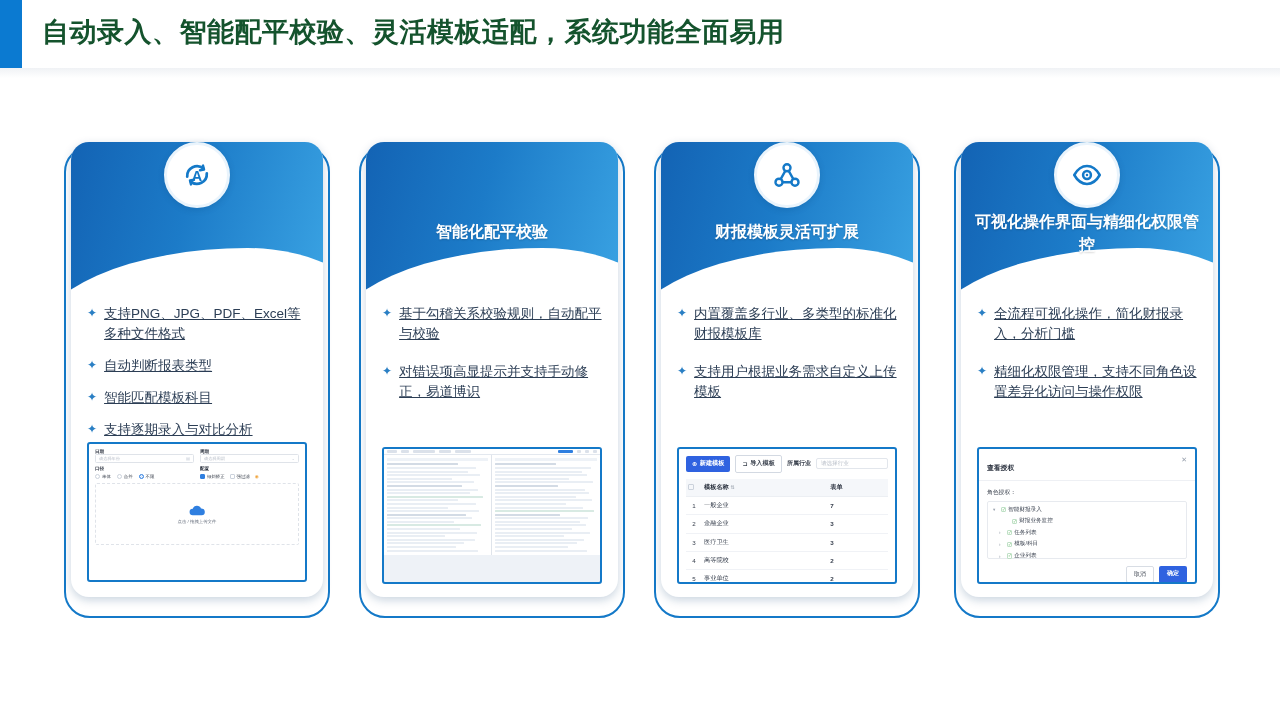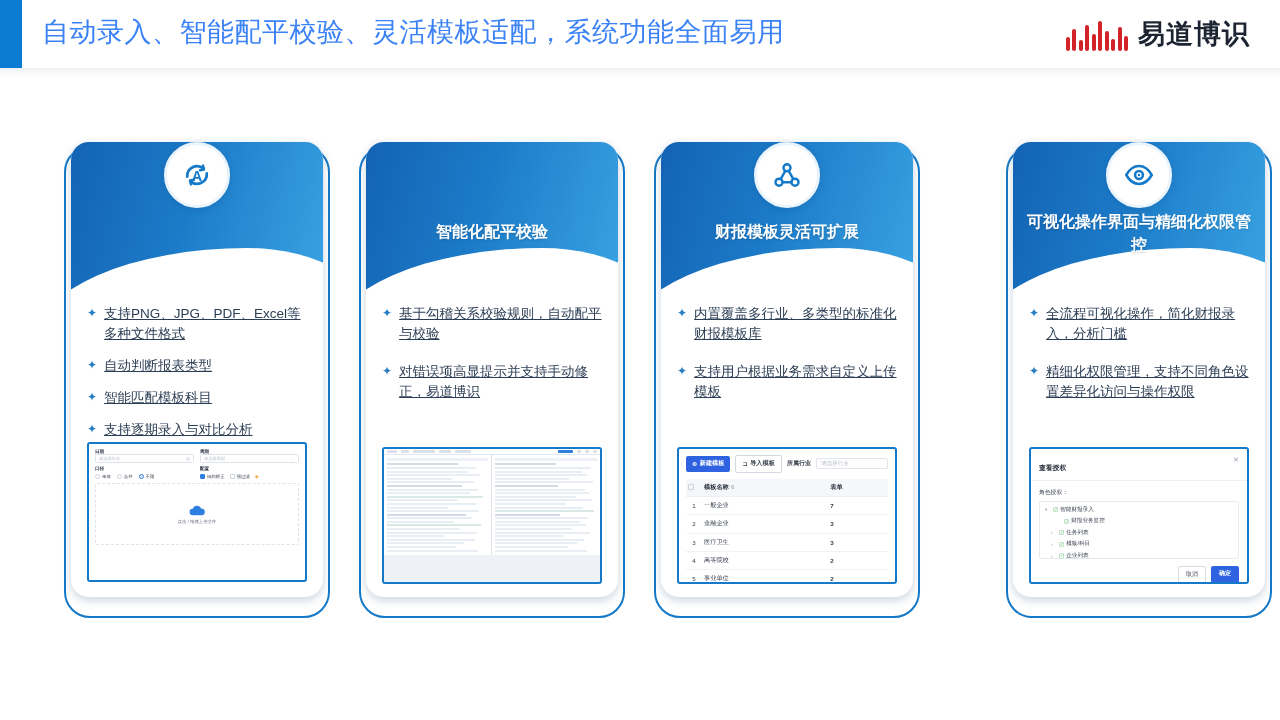--- a/index.html
+++ b/index.html
@@ -9,37 +9,37 @@
     font-family: "Liberation Sans", "DejaVu Sans", sans-serif;
     overflow: hidden;
   }
   #page { position: relative; width: 1280px; height: 720px; background: #fff; }
 
   
   .header { position: absolute; left: 0; top: 0; width: 1280px; height: 68px; background: #fff; }
   .header-accent { position: absolute; left: 0; top: 0; width: 22px; height: 68px; background: #0b7ad1; }
   .header-title {
     position: absolute; left: 42px; top: 14px;
-    font-size: 27px; font-weight: normal; color: #3b82f6;
+    font-size: 27px; font-weight: bold; color: #14532d;
     letter-spacing: .5px; white-space: nowrap;
   }
   .header-rule { position: absolute; left: 0; top: 68px; width: 1280px; height: 10px;
     background: linear-gradient(180deg,#f0f2f5 0%, #ffffff 100%); }
   .logo { position: absolute; right: 30px; top: 16px; display: flex; align-items: center; gap: 10px; }
   .logo-mark { display: flex; align-items: flex-end; gap: 2.5px; height: 34px; }
   .logo-mark i { display: block; width: 4px; border-radius: 2px; background: #d2232a; }
   .logo-text { font-size: 27px; font-weight: bold; color: #1b2430; letter-spacing: 1px; }
 
   
   .cards { position: absolute; left: 0; top: 130px; width: 1280px; height: 480px; }
   .card-wrap { position: absolute; top: 16px; width: 266px; height: 472px; }
   .card-wrap[data-i="0"] { left: 64px; }
   .card-wrap[data-i="1"] { left: 359px; }
   .card-wrap[data-i="2"] { left: 654px; }
-  .card-wrap[data-i="3"] { left: 1006px; }
+  .card-wrap[data-i="3"] { left: 954px; }
 
   
   .card-frame {
     position: absolute; left: 0; top: 0; width: 266px; height: 472px;
     border: 2px solid #1479c8; border-radius: 26px; background: #fff;
   }
   
   .card {
     position: absolute; left: 7px; top: -4px; width: 252px; height: 455px;
     border-radius: 18px; overflow: hidden; background: #fff;
@@ -166,35 +166,20 @@
   .s4-ok { font-size: 6px; color: #fff; background: #2f62e0; border-radius: 2px; padding: 3.6px 8px; font-weight: bold; }
 </style>
 </head>
 <body>
 
 <div id="page">
 
   <div class="header">
     <div class="header-accent"></div>
     <div class="header-title">自动录入、智能配平校验、灵活模板适配，系统功能全面易用</div>
-    <div class="logo">
-      <span class="logo-mark">
-        <i style="height:14px"></i>
-          <i style="height:22px"></i>
-          <i style="height:11px"></i>
-        <i style="height:26px"></i>
-          <i style="height:17px"></i>
-          <i style="height:30px"></i>
-        <i style="height:20px"></i>
-          <i style="height:12px"></i>
-          <i style="height:24px"></i>
-        <i style="height:15px"></i>
-      </span>
-      <span class="logo-text">易道博识</span>
-    </div>
   </div>
   <div class="header-rule"></div>
 
   <div class="cards">
 
     <div class="card-wrap" data-i="0">
       <div class="card-frame"></div>
       <div class="card">
         <div class="card-top"></div>
         <div class="bullets">

